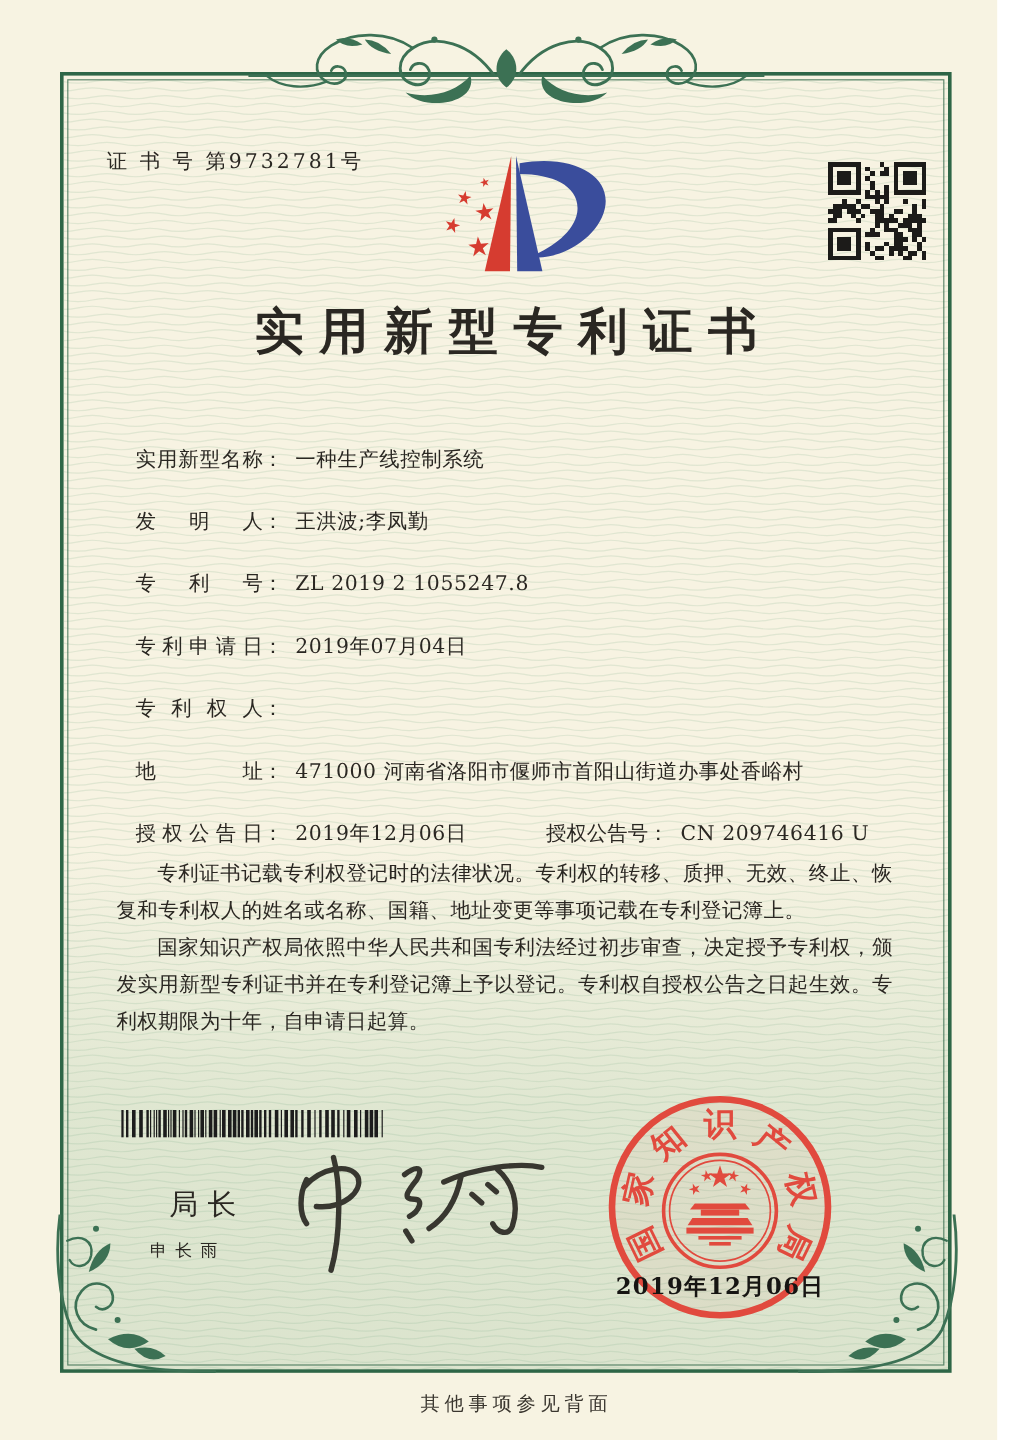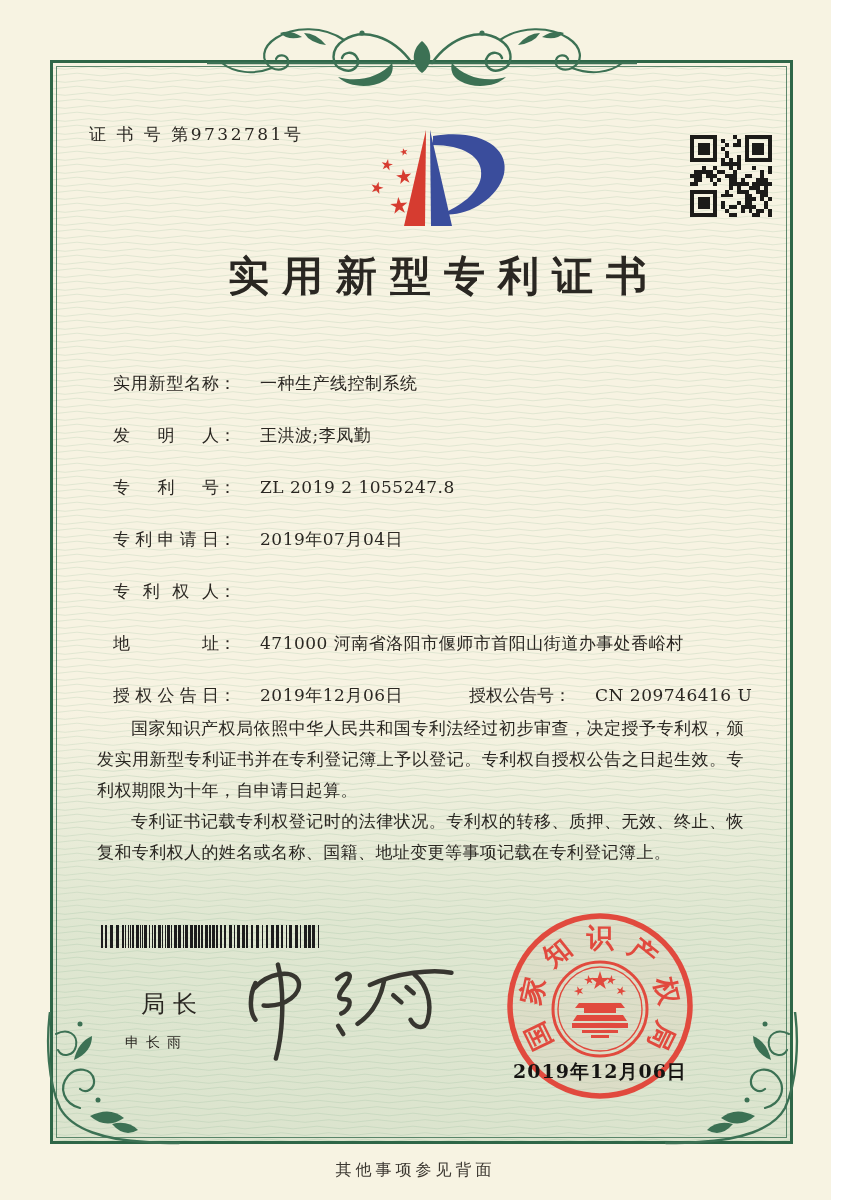--- a/index.html
+++ b/index.html
@@ -21,48 +21,48 @@
     background:linear-gradient(180deg,
       rgba(205,223,198,0) 0%, rgba(205,223,198,0) 60%,
       rgba(203,221,196,.28) 70%, rgba(197,217,190,.48) 80%,
       rgba(194,214,187,.52) 100%);}
   .content{position:absolute;inset:0;z-index:3;}
 
   
   .cert-no{position:absolute;left:36px;top:60px;font-size:17px;letter-spacing:2.5px;}
   .logo{position:absolute;left:287px;top:58px;width:190px;height:120px;}
   .qr{position:absolute;left:637px;top:72px;width:82px;height:82px;}
-  .title{position:absolute;left:16px;top:186px;width:100%;text-align:center;
+  .title{position:absolute;left:0;top:186px;width:100%;text-align:center;
          font-size:41px;font-weight:bold;letter-spacing:13px;padding-left:13px;}
 
   
   .fields{position:absolute;left:60px;top:308px;right:36px;font-size:17px;}
   .frow{display:flex;align-items:baseline;line-height:25px;margin-bottom:27px;white-space:nowrap;}
   .flabel{display:inline-block;width:106px;text-align:justify;text-align-last:justify;}
   .fcolon{margin:0 2px 0 0;}
-  .fvalue{margin-left:22px;letter-spacing:.5px;}
+  .fvalue{margin-left:8px;letter-spacing:.5px;}
   .fgroup2{margin-left:66px;display:flex;align-items:baseline;}
 
   
   .paras{position:absolute;left:44px;right:46px;top:650px;font-size:17px;line-height:31px;
          text-align:justify;}
   .paras p{text-indent:2em;letter-spacing:.4px;}
 
   
   .barcode{position:absolute;left:48px;top:862px;width:220px;height:23px;}
   .officer-title{position:absolute;left:88px;top:925px;font-size:24px;letter-spacing:8px;text-align:right;}
   .officer-name{position:absolute;left:72px;top:971px;font-size:14px;letter-spacing:7px;}
   .signature{position:absolute;left:180px;top:880px;width:245px;height:130px;}
   .seal{position:absolute;left:450px;top:846px;width:194px;height:194px;z-index:3;}
   .seal-date{position:absolute;left:448px;top:996px;width:198px;text-align:center;
              font-size:19px;letter-spacing:1px;color:#161513;z-index:4;font-weight:600;}
   .page-num{position:absolute;left:0;top:1052px;width:100%;text-align:center;
             font-size:15px;letter-spacing:3px;}
 
-  .back-note{position:absolute;left:0;top:1160px;width:100%;text-align:center;
+  .back-note{position:absolute;left:15px;top:1160px;width:100%;text-align:center;
              font-size:16px;letter-spacing:4px;color:#3a362f;}
 
   
   .orn-top{position:absolute;left:207px;top:12px;width:430px;height:88px;z-index:4;}
   .orn-corner{position:absolute;width:135px;height:135px;z-index:4;}
   .orn-bl{left:46px;top:1012px;}
   .orn-br{left:664px;top:1012px;}
 
   svg text.ring{font-family:"DejaVu Serif","Liberation Serif",serif;font-weight:bold;
                 font-size:27px;fill:var(--seal-red);}
@@ -573,22 +573,22 @@
             <span class="fvalue">2019年12月06日</span>
           <span class="fgroup2">
             <span>授权公告号</span>
               <span class="fcolon">：</span>
               <span class="fvalue">CN 209746416 U</span>
           </span>
         </div>
       </div>
 
       <div class="paras">
+        <p>专利证书记载专利权登记时的法律状况。专利权的转移、质押、无效、终止、恢复和专利权人的姓名或名称、国籍、地址变更等事项记载在专利登记簿上。</p>
         <p>国家知识产权局依照中华人民共和国专利法经过初步审查，决定授予专利权，颁发实用新型专利证书并在专利登记簿上予以登记。专利权自授权公告之日起生效。专利权期限为十年，自申请日起算。</p>
-        <p>专利证书记载专利权登记时的法律状况。专利权的转移、质押、无效、终止、恢复和专利权人的姓名或名称、国籍、地址变更等事项记载在专利登记簿上。</p>
       </div>
 
       <svg class="barcode" id="barcode" viewBox="0 0 220 23" preserveAspectRatio="none">
           <rect x="0" y="0" width="2" height="23" fill="#1c1c1c"></rect>
           <rect x="4" y="0" width="2" height="23" fill="#1c1c1c"></rect>
           <rect x="9" y="0" width="3" height="23" fill="#1c1c1c"></rect>
           <rect x="15" y="0" width="3" height="23" fill="#1c1c1c"></rect>
           <rect x="21" y="0" width="2" height="23" fill="#1c1c1c"></rect>
           <rect x="24" y="0" width="1" height="23" fill="#1c1c1c"></rect>
           <rect x="27" y="0" width="1" height="23" fill="#1c1c1c"></rect>

